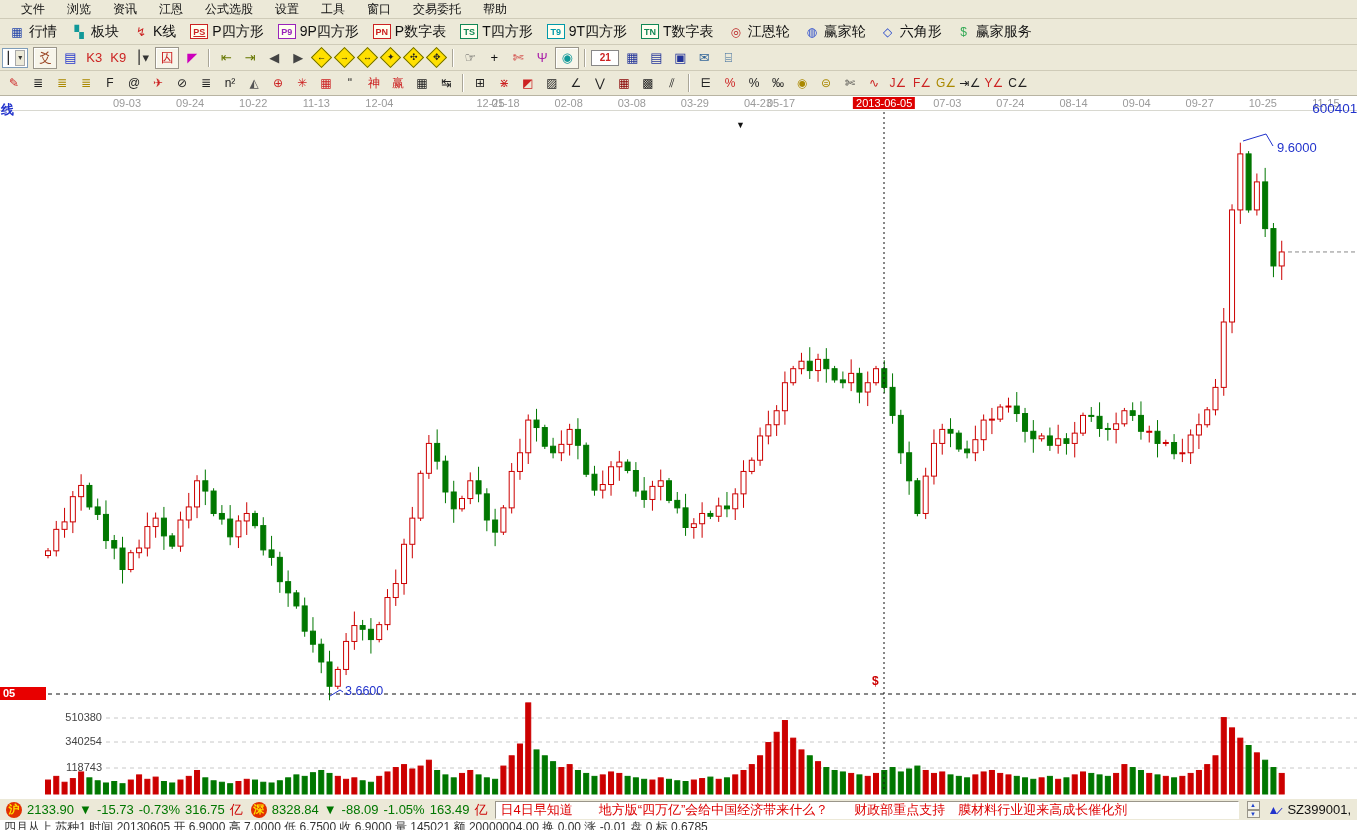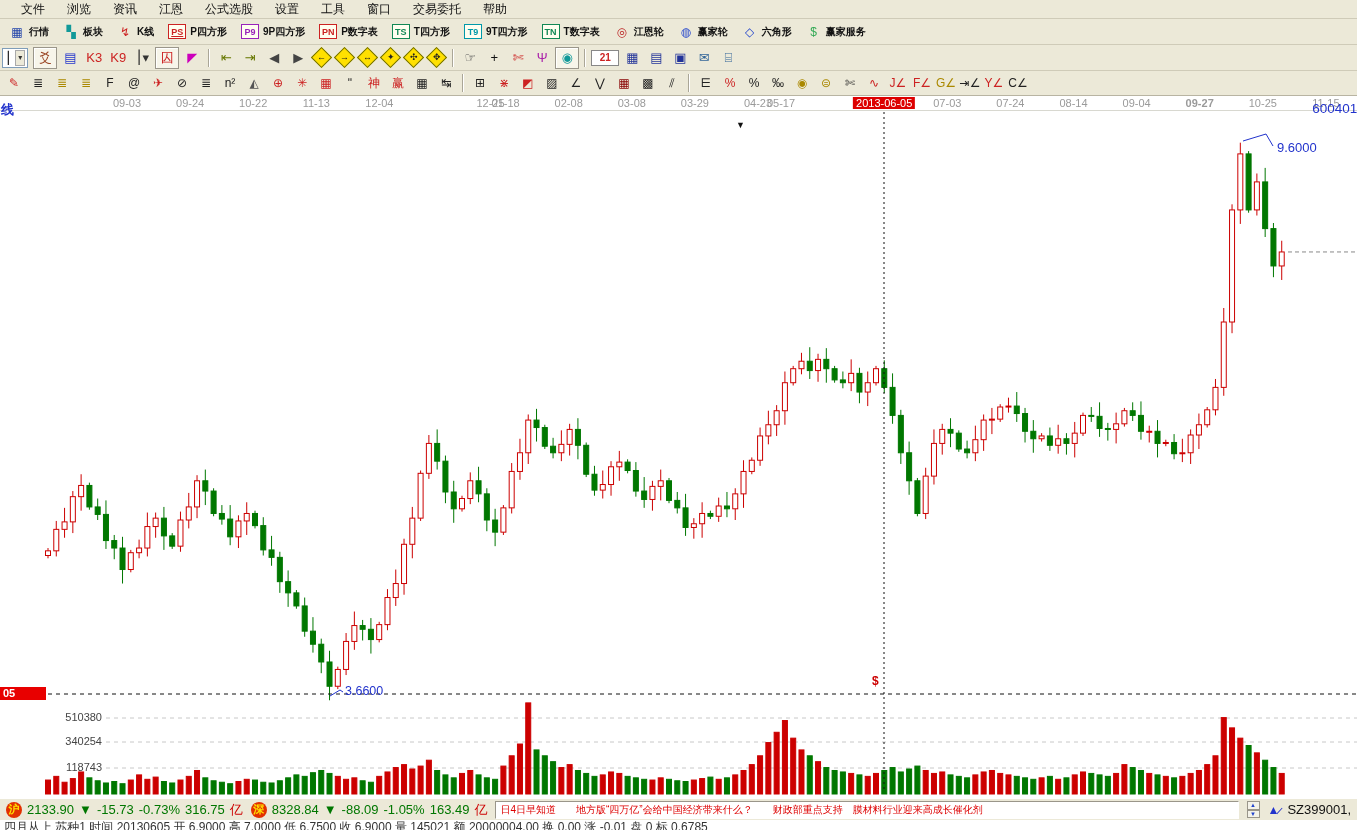--- a/index.html
+++ b/index.html
@@ -11,21 +11,21 @@
   }
   
   .bar{background:#ece9d8;border-bottom:1px solid #cfcbb8;display:flex;align-items:center;box-sizing:border-box;}
   #menubar{height:19px;padding-left:12px;gap:4px;}
   .menu-item{padding:1px 9px;cursor:default;}
   #featurebar{height:26px;padding-left:2px;}
   .feat{display:flex;align-items:center;gap:4px;margin:0 7px;cursor:default;}
   .feat .ficon{width:16px;height:15px;display:flex;align-items:center;justify-content:center;font-size:12px;}
   .feat .fbadge{width:16px;height:13px;display:flex;align-items:center;justify-content:center;
     font-size:9px;font-weight:bold;background:#fffef0;}
-  .feat .flabel{font-size:10px;font-weight:bold;}
+  .feat .flabel{font-size:14px;}
   #toolbar-main{height:26px;padding-left:2px;}
   #toolbar-draw{height:25px;padding-left:2px;border-bottom:1px solid #b8b4a2;}
   .tbtn{min-width:22px;height:20px;display:flex;align-items:center;justify-content:center;
     font-size:13px;margin:0 1px;cursor:default;}
   .tbtn.sel{border:1px solid #9a968a;background:#f7f5ea;box-shadow:inset 1px 1px 0 #fff;}
   .tsep{width:1px;height:18px;background:#aaa697;border-right:1px solid #fff;margin:0 4px;}
   .combo{display:flex;align-items:center;border:1px solid #7f9db9;background:#fff;height:18px;
     padding:0 2px;margin-right:4px;}
   .combo .dd{font-size:8px;margin-left:4px;color:#333;background:#ece9d8;border:1px solid #aaa;padding:0 2px;height:14px;line-height:14px;}
   .diamond{width:13px;height:13px;background:#ffe000;border:1px solid #6b6b00;transform:rotate(45deg);
@@ -50,21 +50,21 @@
   
   #statusbar{position:absolute;left:0;top:798px;width:1357px;height:22px;background:#ece9d8;
     border-top:1px solid #fff;display:flex;align-items:center;padding:0 6px;box-sizing:border-box;gap:8px;}
   .idx{display:flex;align-items:center;gap:5px;font-size:13px;white-space:nowrap;}
   .badge{width:16px;height:16px;border-radius:50%;background:#e23000;color:#ffe200;font-size:11px;
     font-weight:bold;display:flex;align-items:center;justify-content:center;}
   .grn{color:#007700;}
   .redu{color:#cc0000;}
   #ticker-box{flex:1;min-width:0;height:16px;background:#fff;border:1px solid #9a968a;
     border-bottom-color:#fff;border-right-color:#fff;overflow:hidden;white-space:nowrap;
-    color:#dd0000;font-size:10px;line-height:16px;padding:0 4px;}
+    color:#dd0000;font-size:13px;line-height:16px;padding:0 4px;}
   #spinner{display:flex;flex-direction:column;width:13px;height:17px;}
   #spinner div{flex:1;border:1px solid #9a968a;background:#f4f2e8;font-size:6px;line-height:6px;
     text-align:center;color:#2244cc;cursor:default;}
   #antenna-icon{color:#2233cc;font-size:12px;}
   #symbol-code{font-size:13px;color:#111;white-space:nowrap;}
 
   
   #info-row{position:absolute;left:0;top:820px;width:1357px;height:10px;background:#fff;overflow:hidden;
     font-size:12px;color:#333;line-height:14px;white-space:nowrap;padding-left:4px;}
 </style>
@@ -245,21 +245,21 @@
       <span class="dlabel" style="left: 568.7px;">02-08</span>
       <span class="dlabel" style="left: 631.8px;">03-08</span>
       <span class="dlabel" style="left: 694.9px;">03-29</span>
       <span class="dlabel" style="left: 758px;">04-23</span>
       <span class="dlabel" style="left: 781px;">05-17</span>
       <span class="dlabel hl" style="left: 884.2px;">2013-06-05</span>
       <span class="dlabel" style="left: 947.3px;">07-03</span>
       <span class="dlabel" style="left: 1010.4px;">07-24</span>
       <span class="dlabel" style="left: 1073.5px;">08-14</span>
       <span class="dlabel" style="left: 1136.6px;">09-04</span>
-      <span class="dlabel" style="left: 1199.7px; font-weight: bold;">09-27</span>
+      <span class="dlabel" style="left: 1199.7px;">09-27</span>
       <span class="dlabel" style="left: 1262.8px;">10-25</span>
       <span class="dlabel" style="left: 1325.9px;">11-15</span>
     </div>
   <span id="left-axis-label">线</span>
   <span id="code-label">600401,</span>
   <span id="drop-marker">▼</span>
   <span id="dollar-marker">$</span>
   <div id="crosshair-tag">05</div>
   <div id="vol-labels">
       <span class="vol-label" style="top: 615px;">510380</span>

